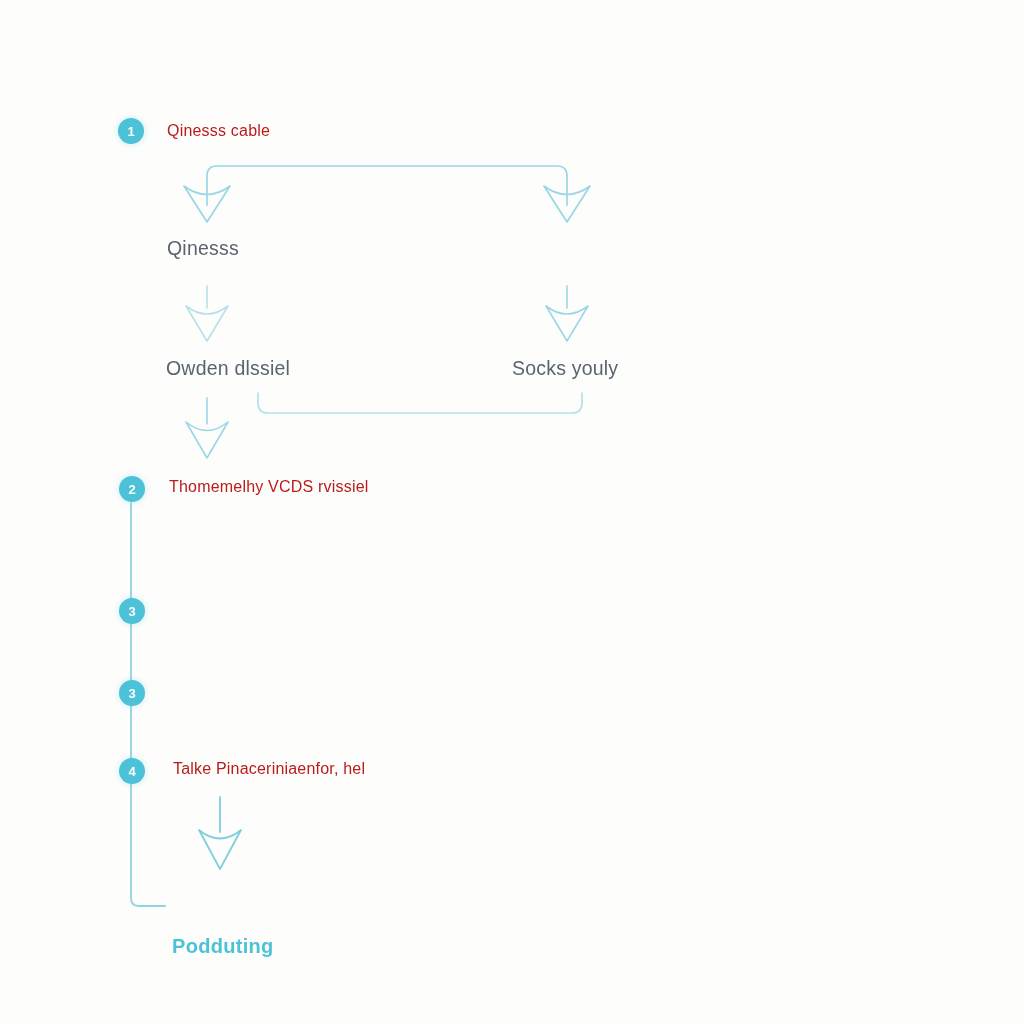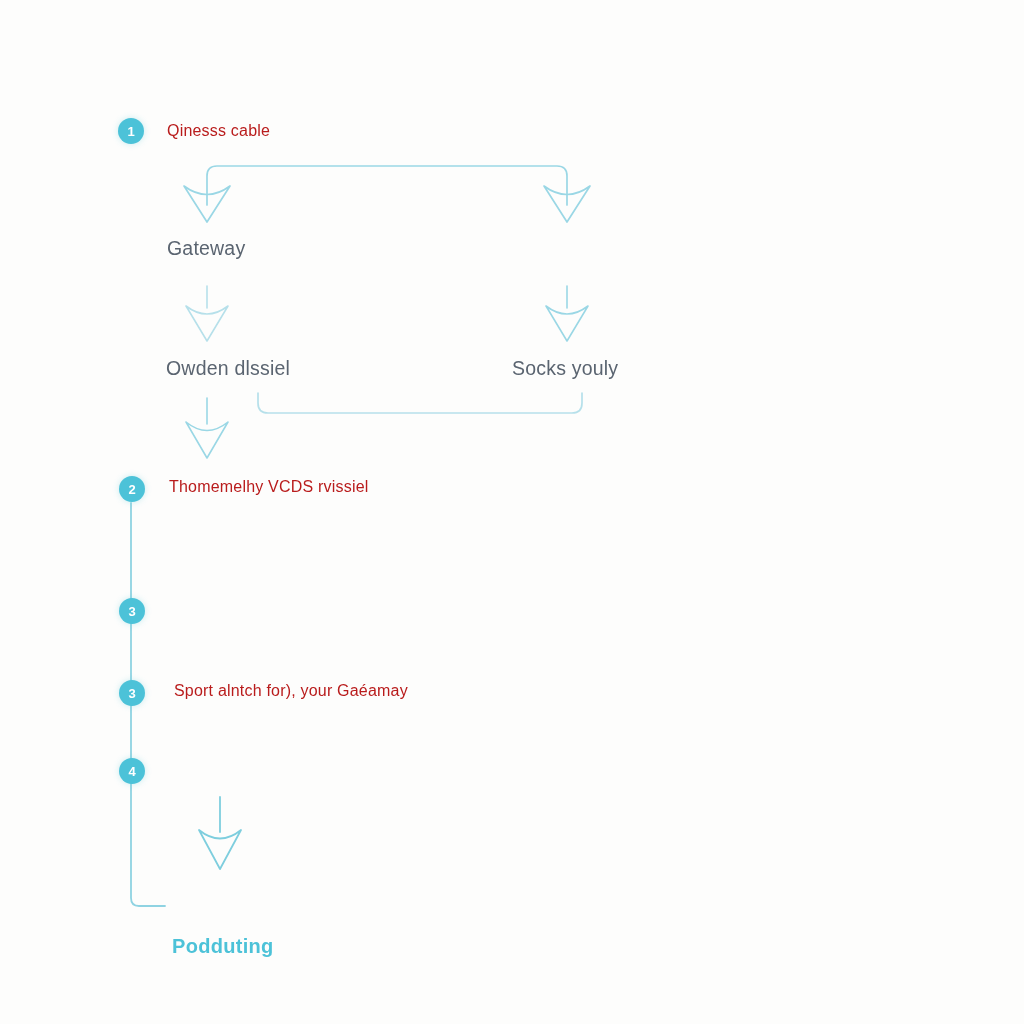--- a/index.html
+++ b/index.html
@@ -126,38 +126,38 @@
       <path d="M 220 797 L 220 832" fill="none" stroke="#7ecede" stroke-width="1.8" stroke-linecap="round"></path>
       <path d="M 199 830 Q 220 847 241 830 L 220 869 Z" fill="none" stroke="#7ecede" stroke-width="1.8" stroke-linejoin="round" stroke-linecap="round"></path>
     </g>
   </svg>
 
   <div class="step-badge" style="left:118px; top:118px;">
     <span>1</span>
   </div>
   <div class="step-label" style="left:167px; top:123px;">Qinesss cable</div>
 
-  <div class="node-label" style="left:167px; top:239px;">Gateway</div>
+  <div class="node-label" style="left:167px; top:239px;">Qinesss</div>
 
   <div class="node-label" style="left:166px; top:359px;">Owden dlssiel</div>
   <div class="node-label" style="left:512px; top:359px;">Socks youly</div>
 
   <div class="step-badge" style="left:119px; top:476px;">
     <span>2</span>
   </div>
   <div class="step-label" style="left:169px; top:479px;">Thomemelhy VCDS rvissiel</div>
 
   <div class="step-badge" style="left:119px; top:598px;">
     <span>3</span>
   </div>
 
   <div class="step-badge" style="left:119px; top:680px;">
     <span>3</span>
   </div>
-  <div class="step-label" style="left:174px; top:683px;">Sport alntch for), your Gaéamay</div>
 
   <div class="step-badge" style="left:119px; top:758px;">
     <span>4</span>
   </div>
+  <div class="step-label" style="left:173px; top:761px;">Talke Pinaceriniaenfor, hel</div>
 
   <div class="terminal-label" style="left:172px; top:936px;">Podduting</div>
 
 </div>
 
 </body></html>

